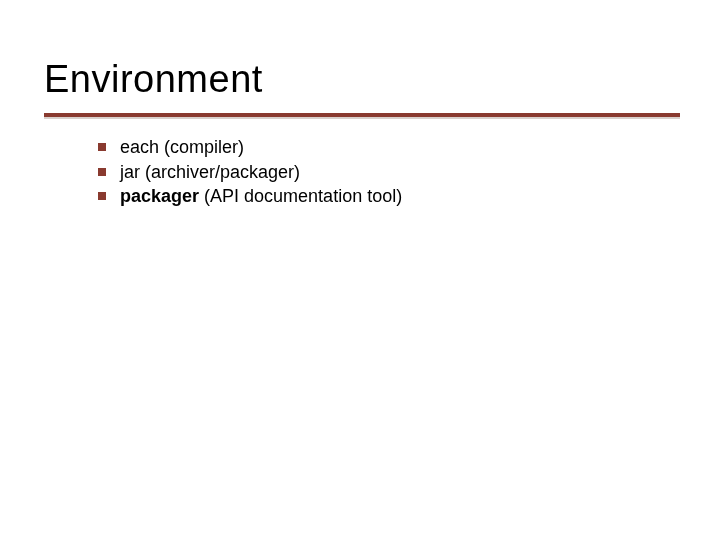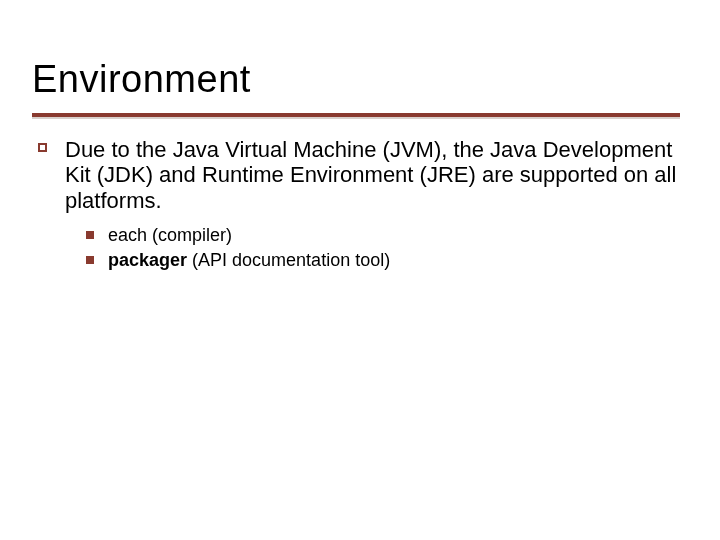--- a/index.html
+++ b/index.html
@@ -9,21 +9,21 @@
     height: 540px;
     background: #fff;
     font-family: Verdana, Geneva, sans-serif;
     color: #000;
   }
   .slide {
     position: relative;
     width: 720px;
     height: 540px;
     box-sizing: border-box;
-    padding: 20px 40px 20px 32px;
+    padding: 20px 40px 20px 44px;
   }
   .title {
     font-size: 38px;
     font-weight: 400;
     letter-spacing: 0.5px;
     margin: 38px 0 8px 0;
   }
   .rule {
     height: 10px;
     width: 100%;
@@ -92,37 +92,37 @@
 
   <div class="title">Environment</div>
 
   <div class="rule">
     <div class="bar"></div>
     <div class="shadow"></div>
   </div>
 
   <div class="content">
 
-    <div class="bullet-row">
-      <span class="bullet-outer">
-          <span class="sq-open"></span>
-        </span>
-      <span class="bullet-text">Due to the Java Virtual Machine (JVM), the Java Development Kit (JDK) and Runtime Environment (JRE) are supported on all platforms.</span>
-    </div>
 
 
     <div class="sublist">
 
       <div class="bullet-row">
         <span class="bullet-outer">
             <span class="sq-solid"></span>
           </span>
         <span class="bullet-text">each (compiler)</span>
       </div>
 
+      <div class="bullet-row">
+        <span class="bullet-outer">
+            <span class="sq-solid"></span>
+          </span>
+        <span class="bullet-text">jar (archiver/packager)</span>
+      </div>
 
       <div class="bullet-row">
         <span class="bullet-outer">
             <span class="sq-solid"></span>
           </span>
         <span class="bullet-text">
           <b>packager</b><span> (API documentation tool)</span>
         </span>
       </div>
 

